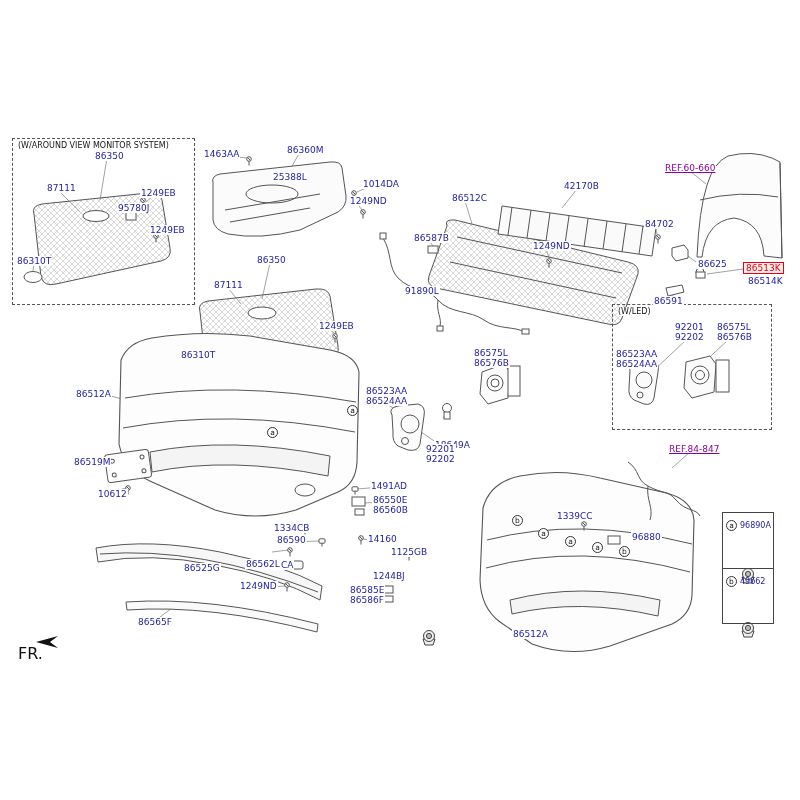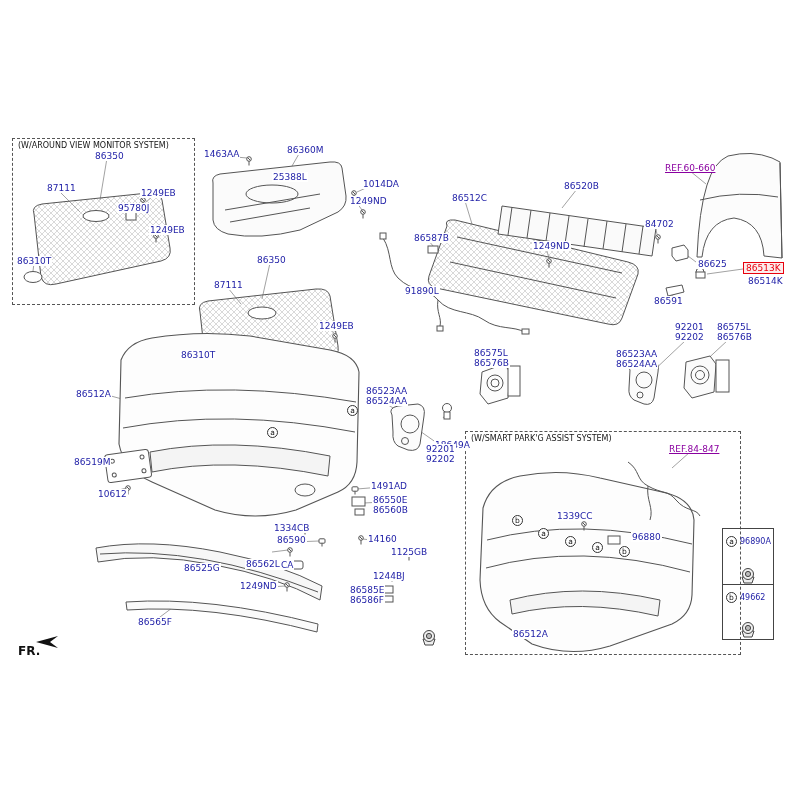--- a/index.html
+++ b/index.html
@@ -15,21 +15,21 @@
   .dashbox{position:absolute;border:1px dashed #555;z-index:1;background:transparent}
   .solidbox{position:absolute;border:1px solid #444;z-index:2;background:transparent}
   .boxtitle{position:absolute;left:4px;top:2px;font-size:8px;line-height:9px;color:#151515;
       white-space:nowrap;background:#fff;padding:0 1px}
   .mk{position:absolute;width:11px;height:11px;border:1px solid #333;border-radius:50%;
       background:#fff;font-size:7.5px;line-height:10px;text-align:center;color:#111;z-index:3}
   .mki{display:inline-block;width:11px;height:11px;border:1px solid #333;border-radius:50%;
       background:#fff;font-size:7.5px;line-height:10px;text-align:center;color:#111;vertical-align:middle}
   .leg-part{font-size:8px;color:var(--part-label,#2222a8);margin-left:3px;vertical-align:middle;cursor:pointer}
   .divider{position:absolute;left:0;width:100%;border-top:1px solid #444}
-  .fr{position:absolute;font-size:12px;font-weight:bold;color:#111;z-index:3;background:#fff}
+  .fr{position:absolute;font-size:16px;font-weight:normal;color:#111;z-index:3;background:#fff}
 </style>
 </head>
 <body>
 
 <div id="stage">
 
   <svg id="art" width="800" height="800" viewBox="0 0 800 800">
     <defs>
       <pattern id="mesh" width="6" height="6" patternUnits="userSpaceOnUse">
         <path d="M0,6 L6,0 M0,0 L6,6" stroke="#b3b3b3" stroke-width="0.5"></path>
@@ -241,27 +241,27 @@
       <use href="#sensor" x="429" y="638"></use>
     </g>
 
     <polygon points="58,636 36,642 58,648 50,642" fill="#111"></polygon>
   </svg>
 
   <div class="dashbox" style="left:12px;top:138px;width:183px;height:167px">
     <div class="boxtitle">(W/AROUND VIEW MONITOR SYSTEM)</div>
   </div>
 
-
-  <div class="dashbox" style="left:465px;top:431px;width:276px;height:224px">
-    <div class="boxtitle">(W/SMART PARK'G ASSIST SYSTEM)</div>
+  <div class="dashbox" style="left:612px;top:304px;width:160px;height:126px">
+    <div class="boxtitle">(W/LED)</div>
   </div>
 
 
-  <div class="solidbox" style="left:722px;top:528px;width:52px;height:112px">
+
+  <div class="solidbox" style="left:722px;top:512px;width:52px;height:112px">
     <div style="position:absolute;left:3px;top:2px;white-space:nowrap">
       <span class="mki">a</span><span class="leg-part">96890A</span>
     </div>
     <div class="divider" style="top:55px"></div>
     <div style="position:absolute;left:3px;top:58px;white-space:nowrap">
       <span class="mki">b</span><span class="leg-part">49662</span>
     </div>
   </div>
 
   <div class="lbl" style="left:94px;top:151px">86350</div>
@@ -280,21 +280,21 @@
   <div class="lbl" style="left:256px;top:255px">86350</div>
   <div class="lbl" style="left:213px;top:280px">87111</div>
   <div class="lbl" style="left:318px;top:321px">1249EB</div>
   <div class="lbl" style="left:180px;top:350px">86310T</div>
   <div class="lbl" style="left:404px;top:286px">91890L</div>
 
   <div class="lbl" style="left:451px;top:193px">86512C</div>
   <div class="lbl" style="left:413px;top:233px">86587B</div>
   <div class="lbl" style="left:532px;top:241px">1249ND</div>
 
-  <div class="lbl" style="left:563px;top:181px">86520B</div>
+  <div class="lbl" style="left:563px;top:181px">42170B</div>
   <div class="lbl" style="left:644px;top:219px">84702</div>
 
   <div class="reflink" style="left:664px;top:163px">REF.60-660</div>
   <div class="lbl" style="left:697px;top:259px">86625</div>
   <div class="lbl hl" style="left:743px;top:262px">86513K</div>
   <div class="lbl" style="left:747px;top:276px">86514K</div>
   <div class="lbl" style="left:653px;top:296px">86591</div>
 
   <div class="lbl" style="left:674px;top:322px">92201</div>
   <div class="lbl" style="left:674px;top:332px">92202</div>

